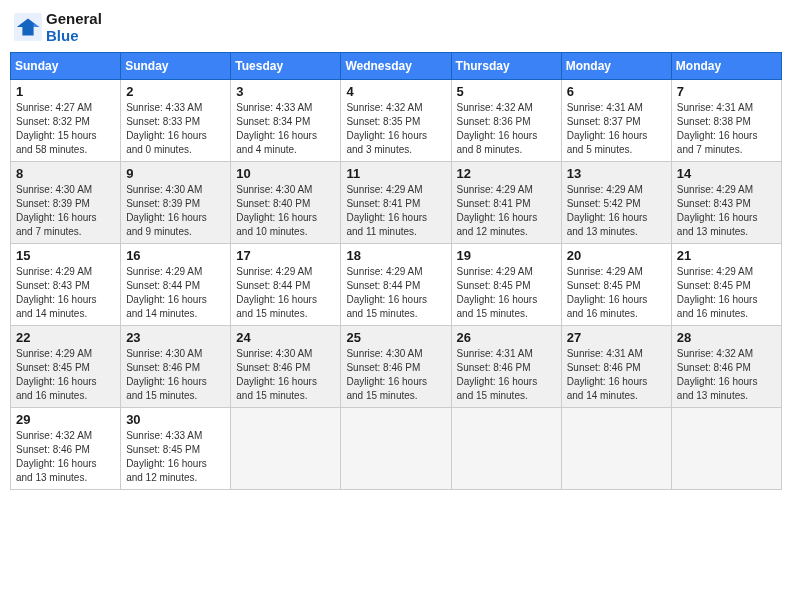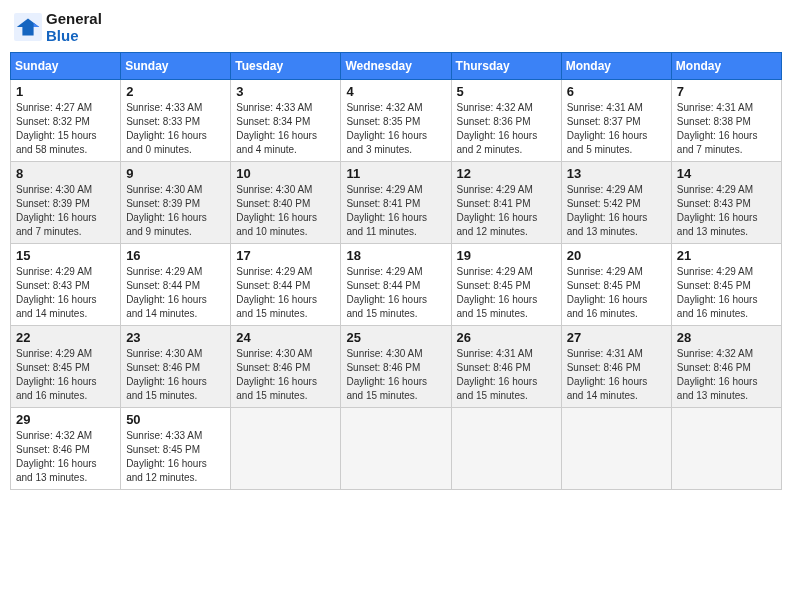--- a/index.html
+++ b/index.html
@@ -138,21 +138,21 @@
           <div class="cell-text">Sunrise: 4:32 AM</div>
           <div class="cell-text">Sunset: 8:35 PM</div>
           <div class="cell-text">Daylight: 16 hours</div>
           <div class="cell-text">and 3 minutes.</div>
         </td>
         <td>
           <span class="day-number">5</span>
           <div class="cell-text">Sunrise: 4:32 AM</div>
           <div class="cell-text">Sunset: 8:36 PM</div>
           <div class="cell-text">Daylight: 16 hours</div>
-          <div class="cell-text">and 2 minutes.</div>
+          <div class="cell-text">and 8 minutes.</div>
         </td>
         <td>
           <span class="day-number">6</span>
           <div class="cell-text">Sunrise: 4:31 AM</div>
           <div class="cell-text">Sunset: 8:37 PM</div>
           <div class="cell-text">Daylight: 16 hours</div>
           <div class="cell-text">and 5 minutes.</div>
         </td>
         <td>
           <span class="day-number">7</span>
@@ -317,21 +317,21 @@
       </tr>
       <tr>
         <td>
           <span class="day-number">29</span>
           <div class="cell-text">Sunrise: 4:32 AM</div>
           <div class="cell-text">Sunset: 8:46 PM</div>
           <div class="cell-text">Daylight: 16 hours</div>
           <div class="cell-text">and 13 minutes.</div>
         </td>
         <td>
-          <span class="day-number">50</span>
+          <span class="day-number">30</span>
           <div class="cell-text">Sunrise: 4:33 AM</div>
           <div class="cell-text">Sunset: 8:45 PM</div>
           <div class="cell-text">Daylight: 16 hours</div>
           <div class="cell-text">and 12 minutes.</div>
         </td>
         <td class="empty"></td>
         <td class="empty"></td>
         <td class="empty"></td>
         <td class="empty"></td>
         <td class="empty"></td>

